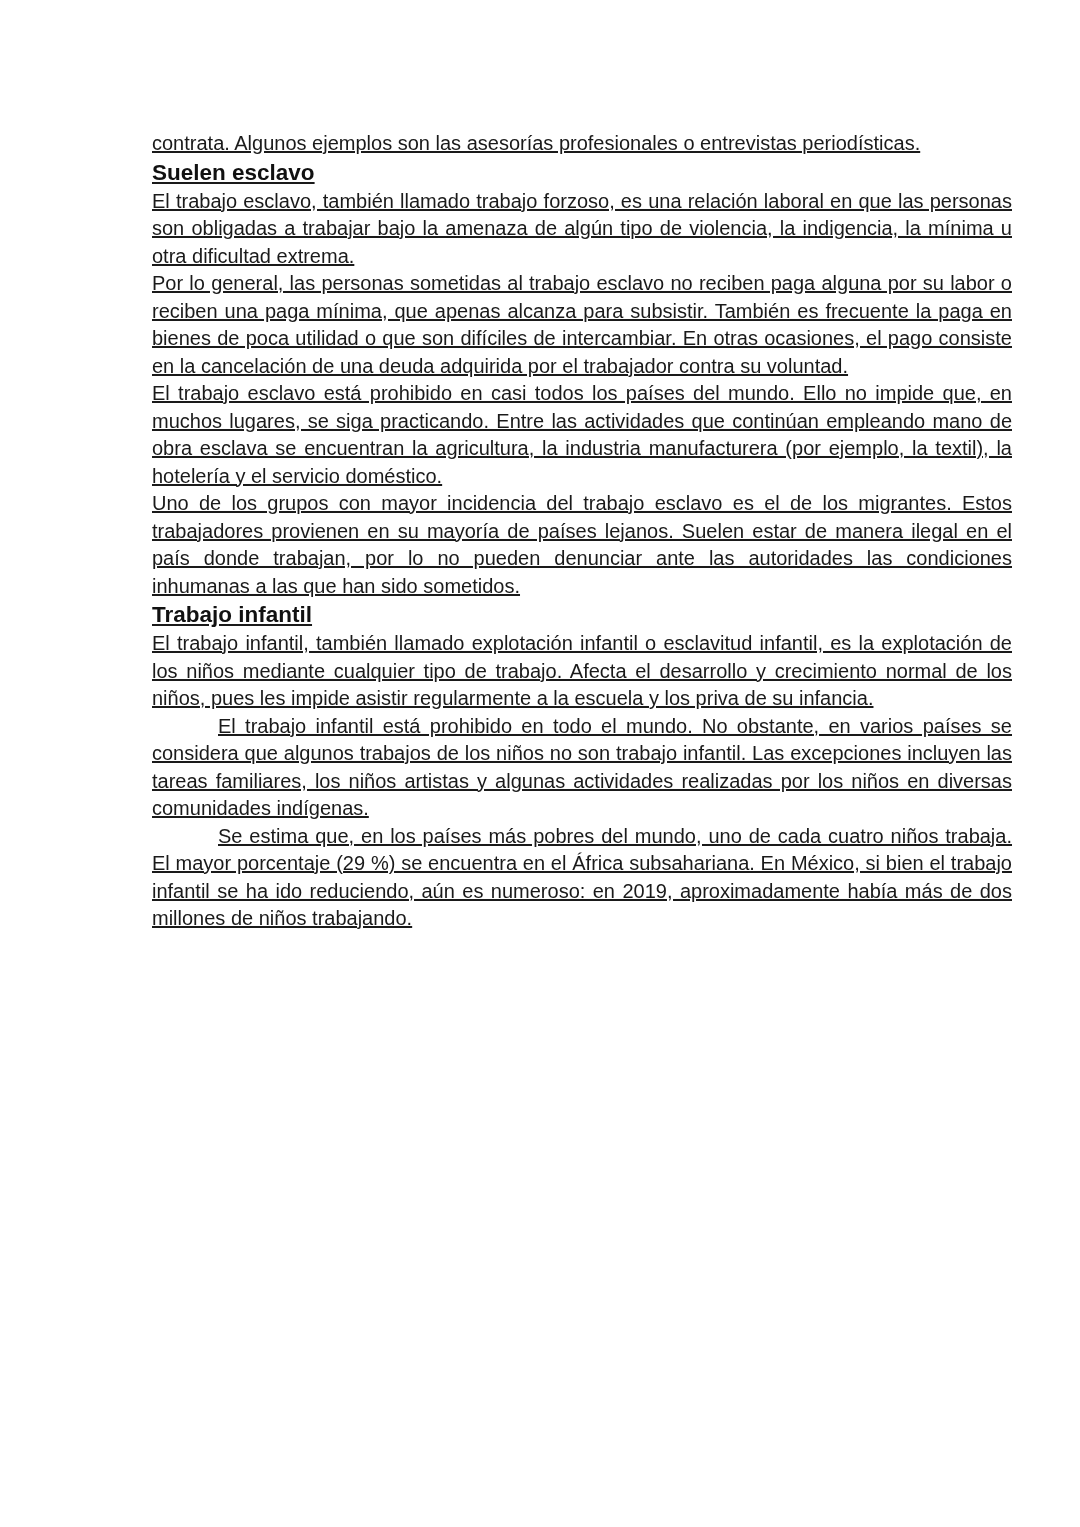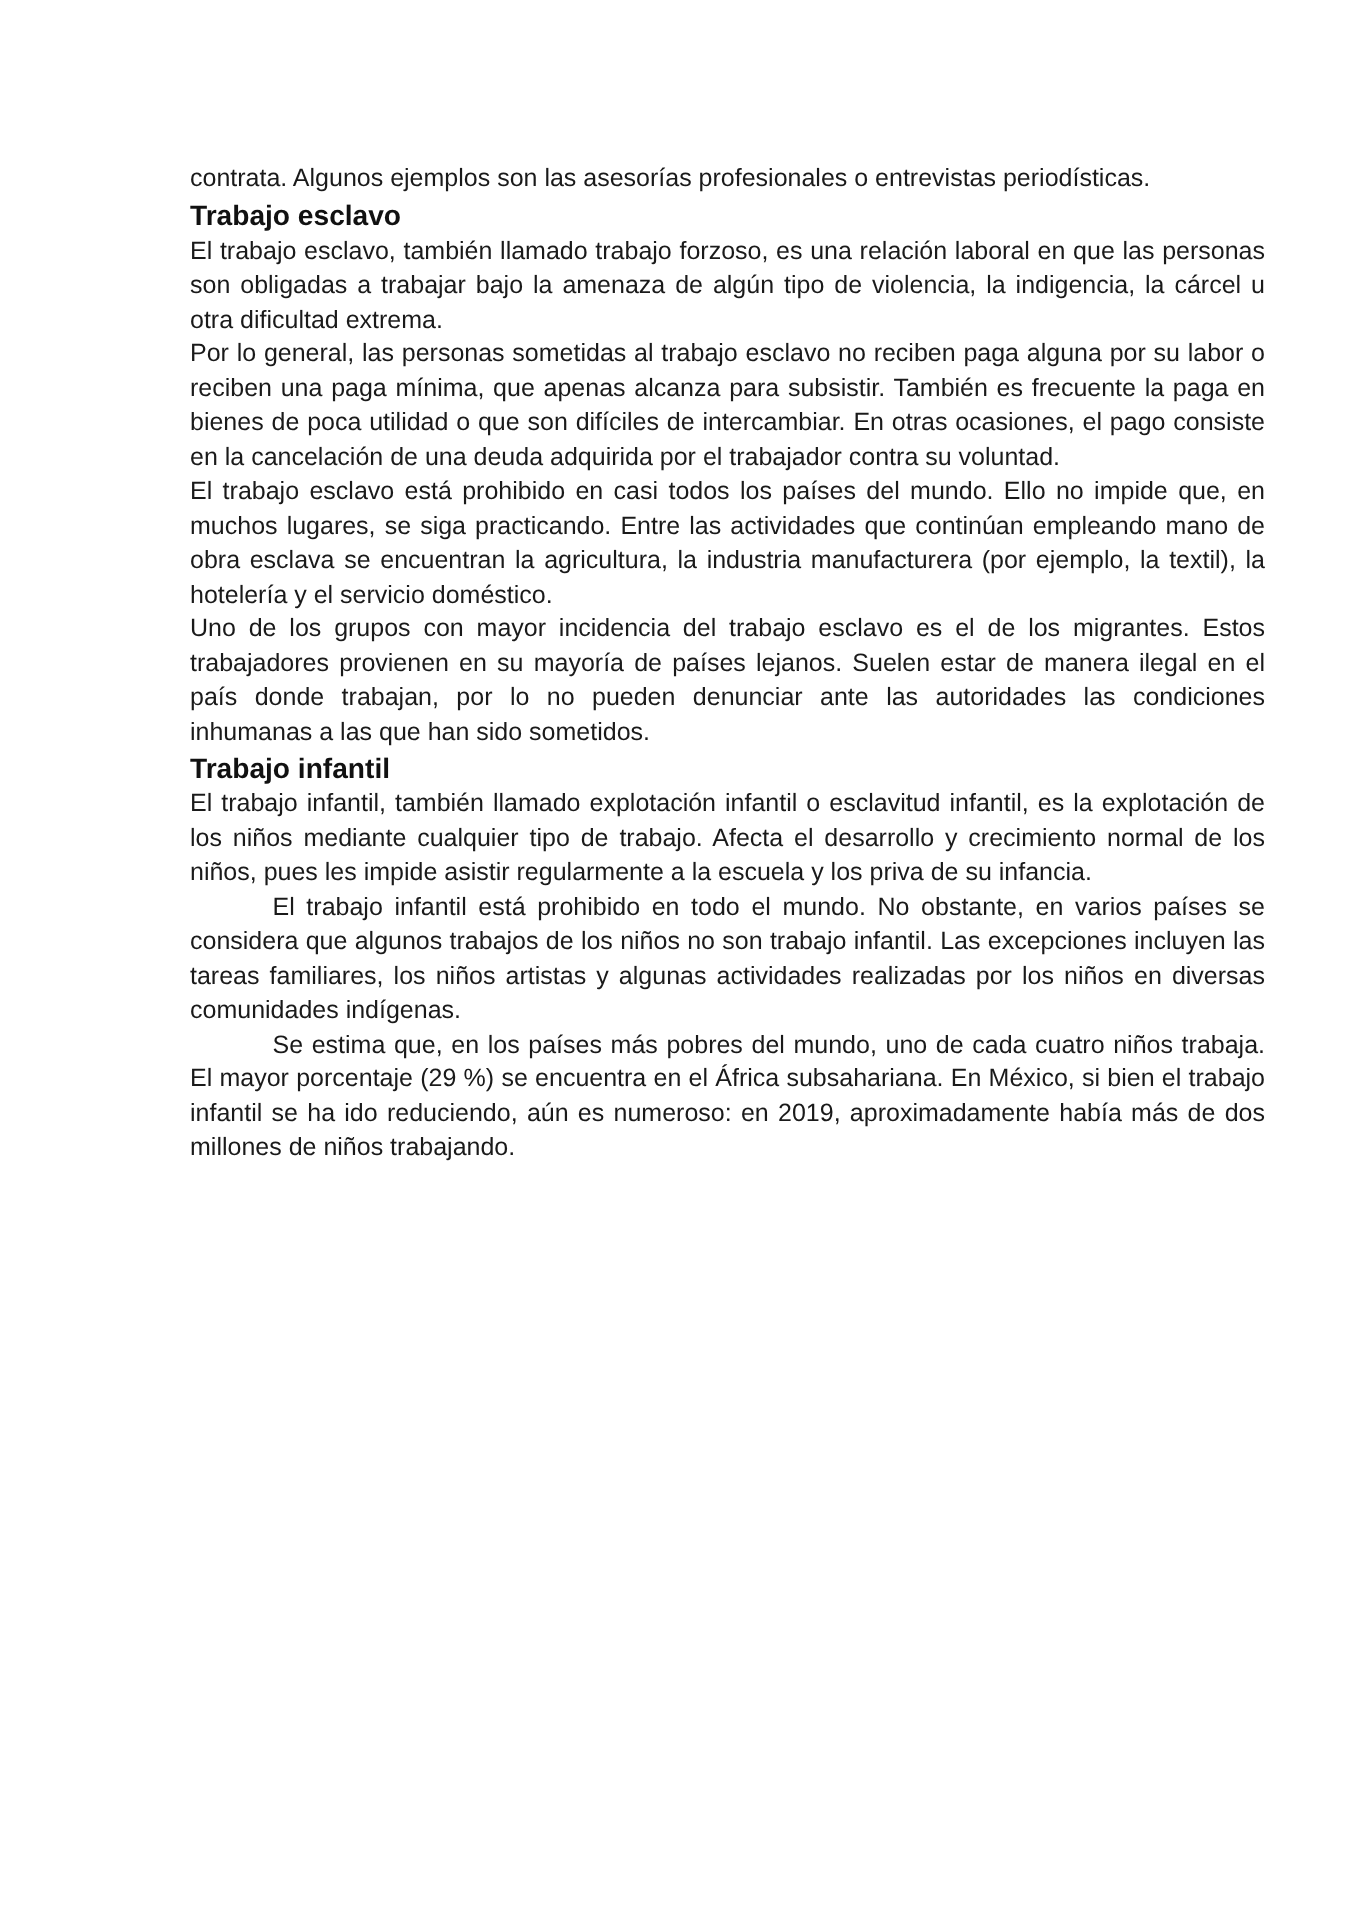--- a/index.html
+++ b/index.html
@@ -10,20 +10,21 @@
   .doc-page {
     position: relative;
     width: 1080px;
     height: 1527px;
     background: #ffffff;
     box-sizing: border-box;
     padding: 130px 68px 0 152px;
     font-family: "Liberation Sans", "DejaVu Sans", sans-serif;
     color: #1a1a1a;
     overflow: hidden;
+    text-decoration: underline;
   }
   .doc-page p {
     margin: 0;
     font-size: 20px;
     line-height: 27.5px;
     text-align: justify;
     text-justify: inter-word;
   }
   .doc-page h2 {
     margin: 0;
@@ -46,23 +47,23 @@
   .p-infantil-3  { margin-top: 45px; text-indent: 66px; }
   .p-infantil-4  { margin-top: 43px; text-indent: 66px; }
 </style>
 </head>
 <body>
 
 <div class="doc-page">
 
   <p class="p-continuation">contrata. Algunos ejemplos son las asesorías profesionales o entrevistas periodísticas.</p>
 
-  <h2 class="h-esclavo">Trabajo esclavo</h2>
+  <h2 class="h-esclavo">Suelen esclavo</h2>
 
-  <p class="p-esclavo-1">El trabajo esclavo, también llamado trabajo forzoso, es una relación laboral en que las personas son obligadas a trabajar bajo la amenaza de algún tipo de violencia, la indigencia, la cárcel u otra dificultad extrema.</p>
+  <p class="p-esclavo-1">El trabajo esclavo, también llamado trabajo forzoso, es una relación laboral en que las personas son obligadas a trabajar bajo la amenaza de algún tipo de violencia, la indigencia, la mínima u otra dificultad extrema.</p>
 
   <p class="p-esclavo-2">Por lo general, las personas sometidas al trabajo esclavo no reciben paga alguna por su labor o reciben una paga mínima, que apenas alcanza para subsistir. También es frecuente la paga en bienes de poca utilidad o que son difíciles de intercambiar. En otras ocasiones, el pago consiste en la cancelación de una deuda adquirida por el trabajador contra su voluntad.</p>
 
   <p class="p-esclavo-3">El trabajo esclavo está prohibido en casi todos los países del mundo. Ello no impide que, en muchos lugares, se siga practicando. Entre las actividades que continúan empleando mano de obra esclava se encuentran la agricultura, la industria manufacturera (por ejemplo, la textil), la hotelería y el servicio doméstico.</p>
 
   <p class="p-esclavo-4">Uno de los grupos con mayor incidencia del trabajo esclavo es el de los migrantes. Estos trabajadores provienen en su mayoría de países lejanos. Suelen estar de manera ilegal en el país donde trabajan, por lo no pueden denunciar ante las autoridades las condiciones inhumanas a las que han sido sometidos.</p>
 
   <h2 class="h-infantil">Trabajo infantil</h2>
 
 

